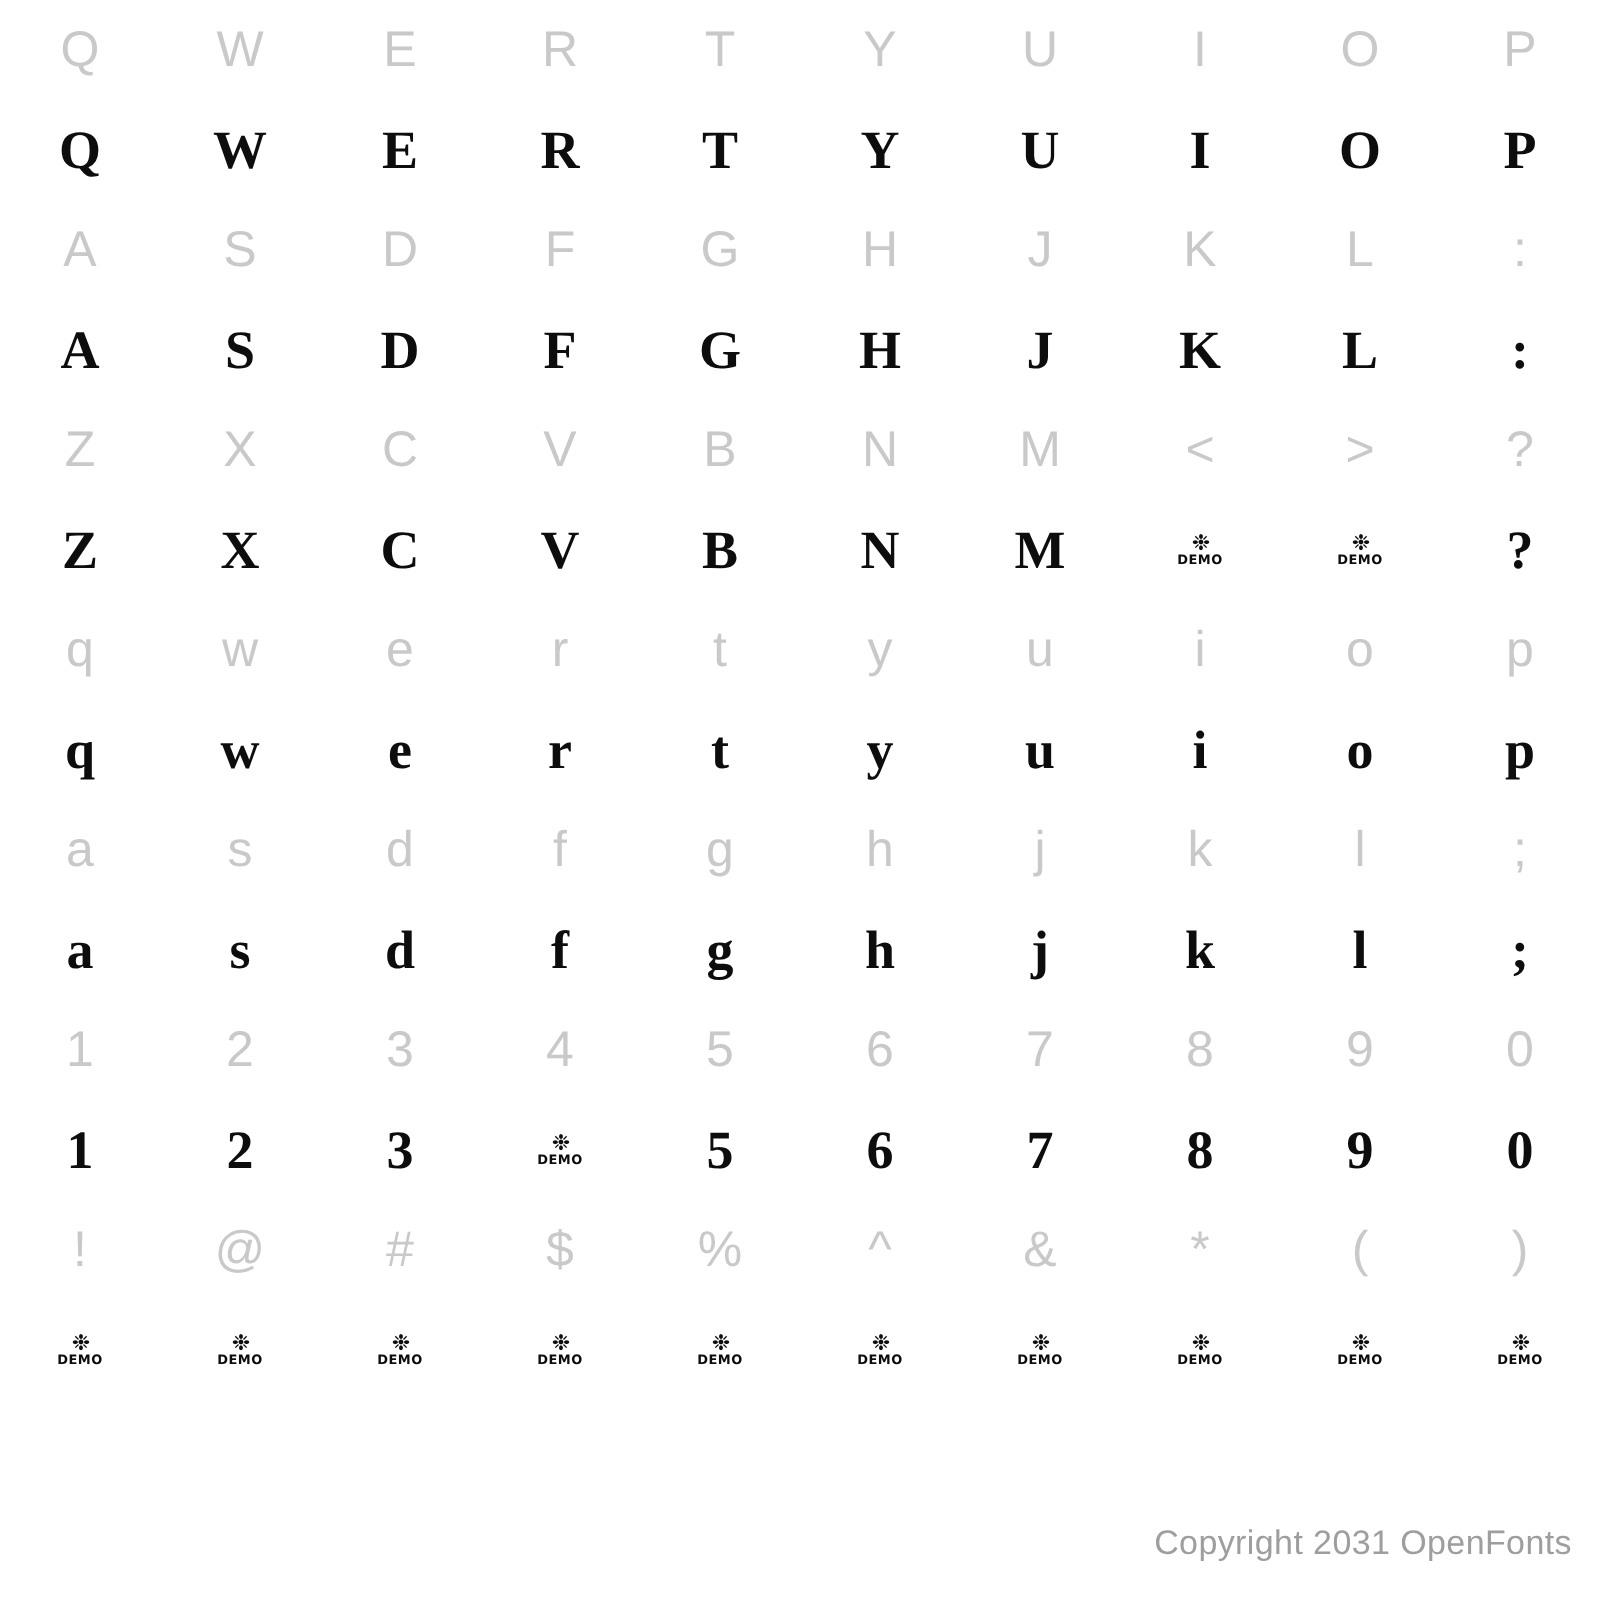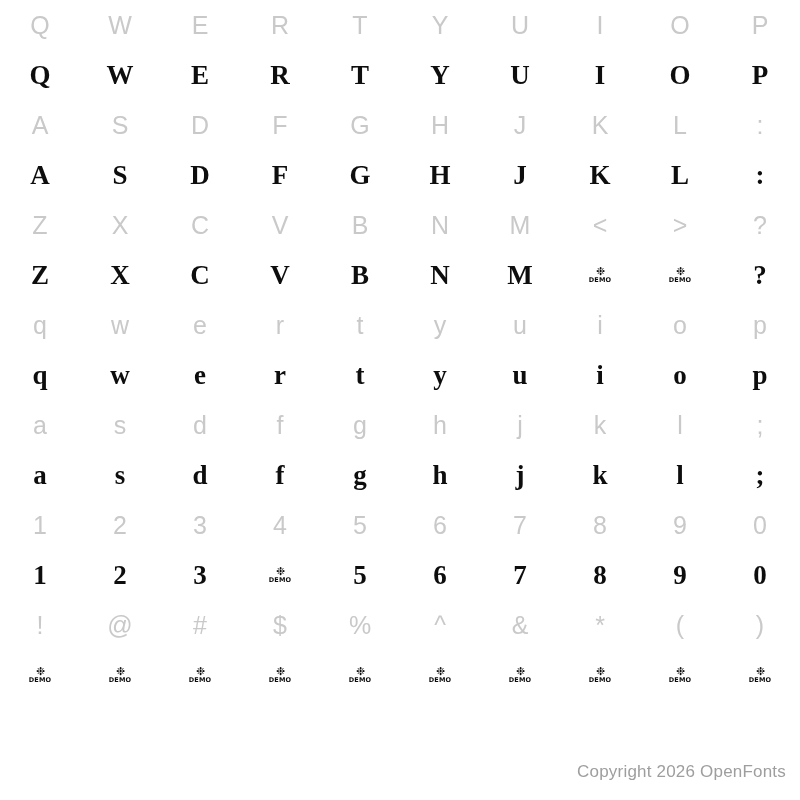--- a/index.html
+++ b/index.html
@@ -280,14 +280,14 @@
           <span class="word">DEMO</span>
         </span>
       </div>
       <div class="cell s" style="color: rgb(13, 13, 13); font-family: &quot;Liberation Serif&quot;, serif; font-size: 27px; font-weight: 700;">
         <span class="demo">
           <span class="leaves">❉</span>
           <span class="word">DEMO</span>
         </span>
       </div>
     </div>
-  <div class="footer">Copyright 2026 OpenFonts</div>
+  <div class="footer">Copyright 2031 OpenFonts</div>
 </div>
 
 </body></html>

